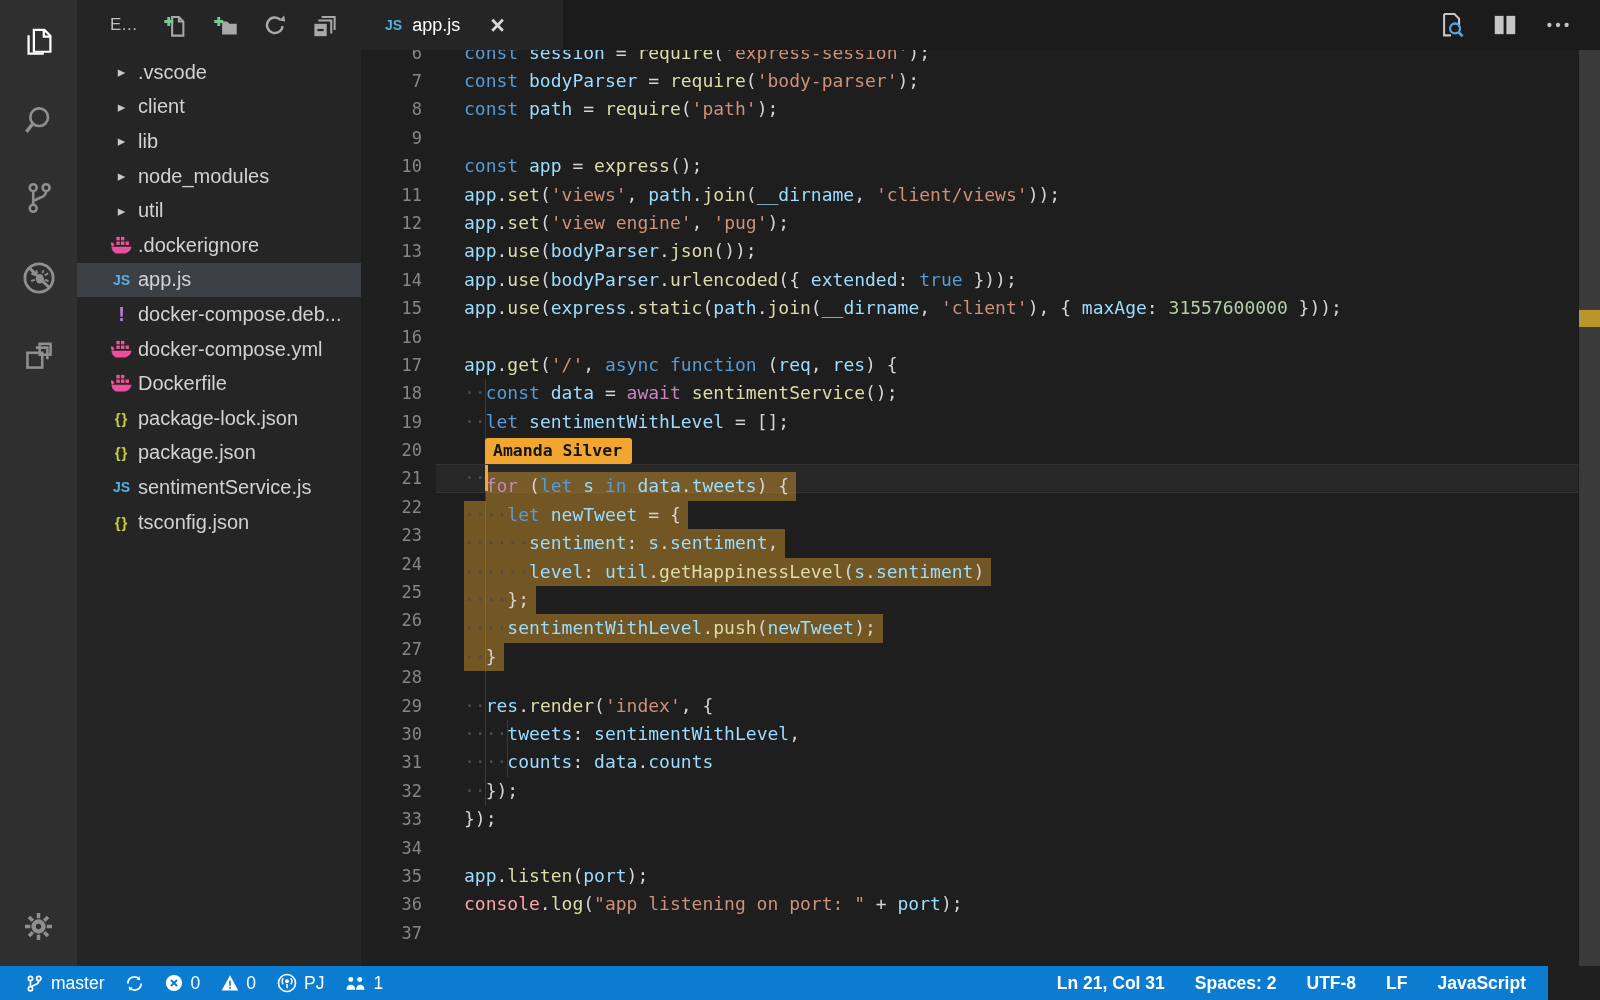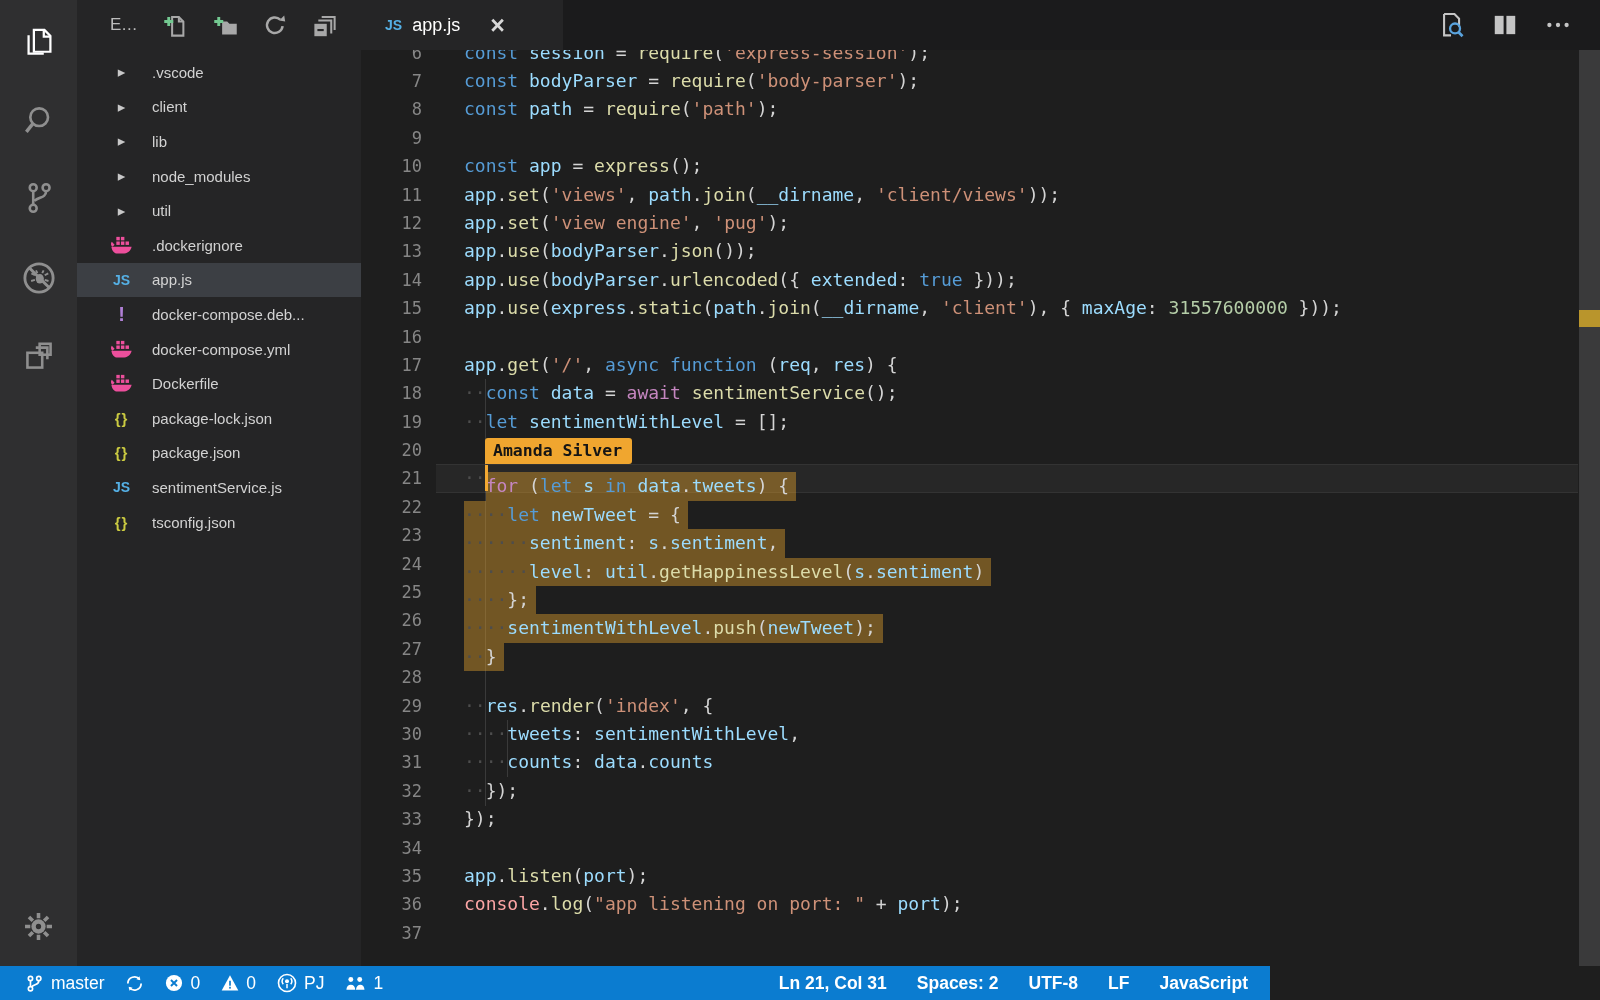--- a/index.html
+++ b/index.html
@@ -14,21 +14,21 @@
   
   .sidebar { position:absolute; left:77px; top:0; width:284px; height:966px; background:#252526; z-index:7; }
   .side-header { height:50px; display:flex; align-items:center; padding-left:33px; }
   .side-title { color:#bdbdbd; font-size:17px; letter-spacing:.5px; }
   .side-actions { display:flex; gap:23px; margin-left:24px; align-items:center; }
   .tree { position:absolute; top:55px; left:0; right:0; }
   .row { height:34.6px; display:flex; align-items:center; padding-left:31px; cursor:default; }
   .row.sel { background:#3c3f44; }
   .ibox { width:27px; display:flex; align-items:center; justify-content:center; flex:none; }
   .chev { color:#c8c8c8; font-size:15px; }
-  .rlabel { color:#d2d2d2; font-size:15px; margin-left:17px; white-space:nowrap; }
+  .rlabel { color:#d2d2d2; font-size:20px; margin-left:3px; white-space:nowrap; }
   .fi { display:inline-block; text-align:center; font-weight:bold; }
   .fi-js  { color:#55b0e5; font-size:14px; }
   .fi-ex  { color:#b180d7; font-size:20px; }
   .fi-json{ color:#cbcb41; font-size:15px; letter-spacing:1px; }
 
   
   .editor { position:absolute; left:361px; top:0; width:1239px; height:966px; background:#1e1e1e; overflow:hidden; }
   .tabstrip { position:absolute; top:0; left:0; right:0; height:50px; background:#1b1b1c; z-index:5; }
   .tab { position:absolute; left:0; top:0; width:202px; height:50px; background:#252526;
          display:flex; align-items:center; padding-left:24px; }
@@ -49,21 +49,21 @@
   .hl { display:inline-block; height:28.4px; vertical-align:top; background:rgba(240,170,45,.40); padding-right:7px;margin-top:8px; }
   .caret { position:absolute; left:49px; top:1px; width:3px; height:26px; background:#f2a832; z-index:4; }
   .badge { position:absolute; left:49px; bottom:28.4px; background:#f0a62f; color:#151515;
            font:bold 16.5px/25px "DejaVu Sans Mono", monospace; padding:0 10px 1px 8px;
            border-radius:3px 3px 3px 0; z-index:4; white-space:nowrap; }
   .guide { position:absolute; width:1px; background:#3a3a3a; z-index:0; }
   .vscroll { position:absolute; right:0; top:50px; bottom:0; width:21px; background:#3a3a3b; z-index:3; }
   .scroll-marker { position:absolute; right:0; top:310px; width:21px; height:17px; background:#b9952c; z-index:4; }
 
   
-  .statusbar { position:absolute; left:0; top:966px; width:1270px; height:34px; background:#0b7cd0;
+  .statusbar { position:absolute; left:0; top:966px; width:1548px; height:34px; background:#0b7cd0;
                display:flex; align-items:center; color:#fff; font-size:17.5px; z-index:9; }
   .sb-left  { display:flex; align-items:center; gap:21px; padding-left:25px; }
   .sb-right { display:flex; align-items:center; gap:30px; margin-left:auto; padding-right:22px;font-weight:bold; }
   .sb-item { display:flex; align-items:center; gap:7px; cursor:pointer; white-space:nowrap; }
   svg { display:block; }
 </style>
 </head>
 <body>
 
 <div id="app">

